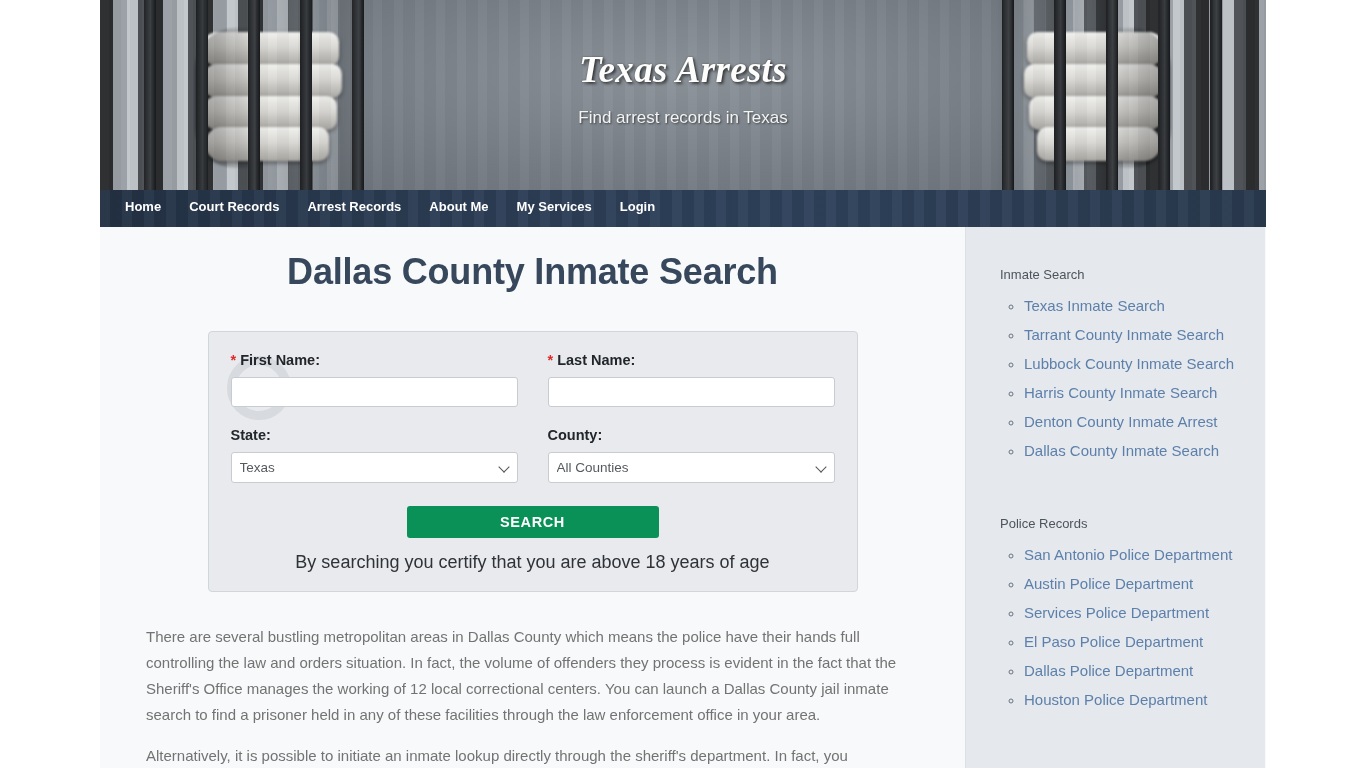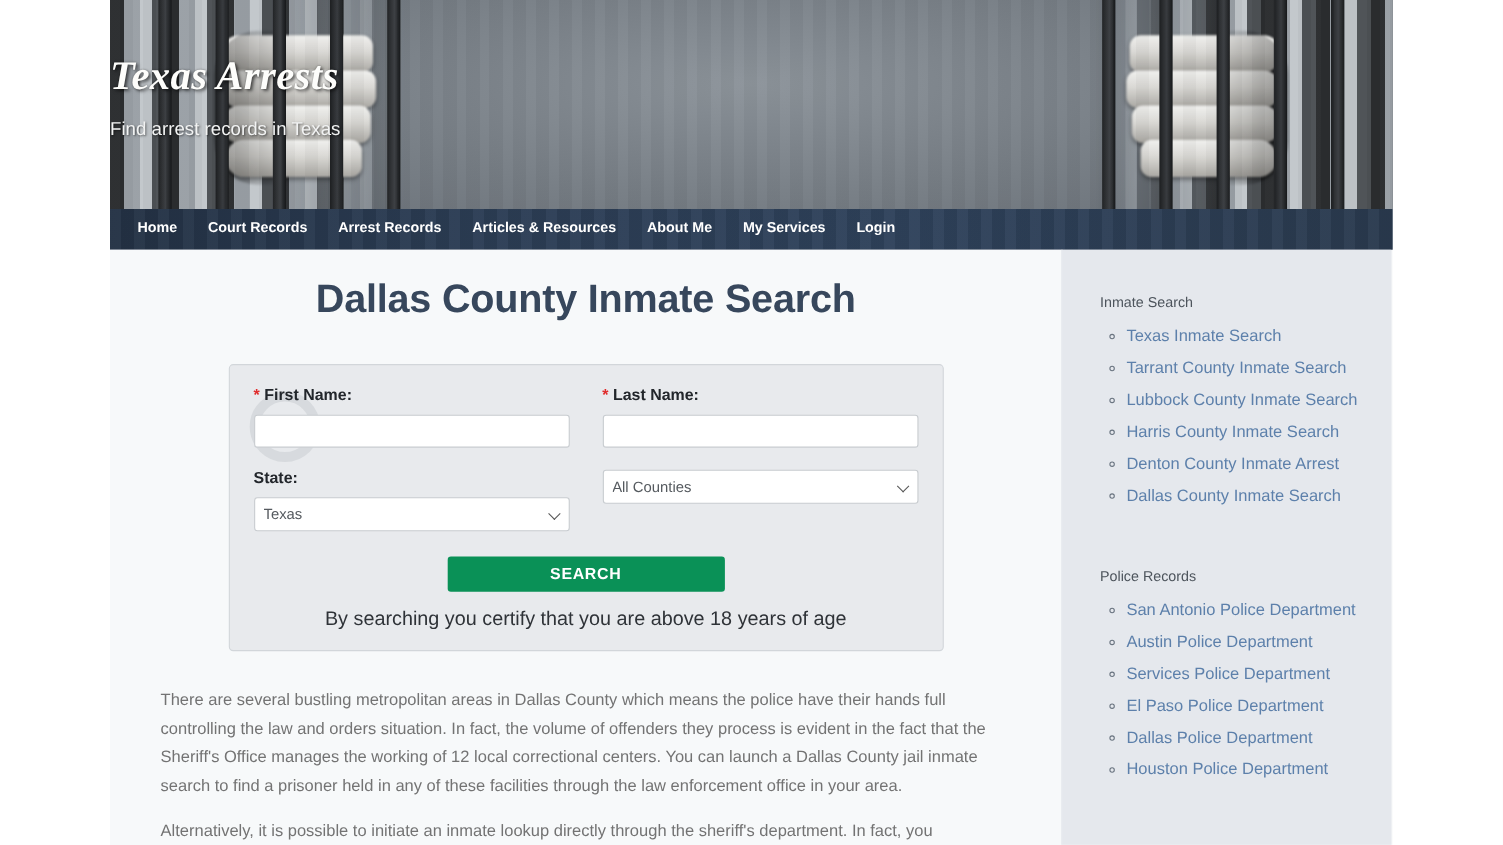--- a/index.html
+++ b/index.html
@@ -81,21 +81,21 @@
   }
   
   .overbar {
     position: absolute; top: 0; height: 190px; width: 12px;
     background: linear-gradient(to right, #1e2022, #3a3d41 55%, #17191b);
     filter: blur(.7px);
   }
 
   .banner-text {
     position: absolute; left: 0; right: 0; top: 48px;
-    text-align: left; z-index: 6;
+    text-align: center; z-index: 6;
   }
   .site-title {
     margin: 0;
     font-family: "Liberation Serif", "DejaVu Serif", serif;
     font-style: italic;
     font-weight: 700;
     font-size: 37px;
     color: #fdfdfb;
     letter-spacing: .3px;
     text-shadow: 2px 2px 3px rgba(0,0,0,.55), 0 0 2px rgba(0,0,0,.4);
@@ -345,23 +345,20 @@
       <li>
           <a href="#">Home</a>
         </li>
       <li>
           <a href="#">Court Records</a>
         </li>
       <li>
           <a href="#">Arrest Records</a>
         </li>
       <li>
-          <a href="#">Articles &amp; Resources</a>
-        </li>
-      <li>
           <a href="#">About Me</a>
         </li>
       <li>
           <a href="#">My Services</a>
         </li>
       <li>
           <a href="#">Login</a>
         </li>
     </ul>
   </nav>
@@ -398,20 +395,21 @@
             <label class="field-label">State:</label>
             <div class="select-wrap">
               <select class="select-input">
                 <option>Texas</option>
               </select>
               <span class="caret"></span>
             </div>
           </div>
 
           <div class="form-col">
+            <label class="field-label">County:</label>
             <div class="select-wrap">
               <select class="select-input">
                 <option>All Counties</option>
               </select>
               <span class="caret"></span>
             </div>
           </div>
         </div>
 
         <div class="btn-row">

